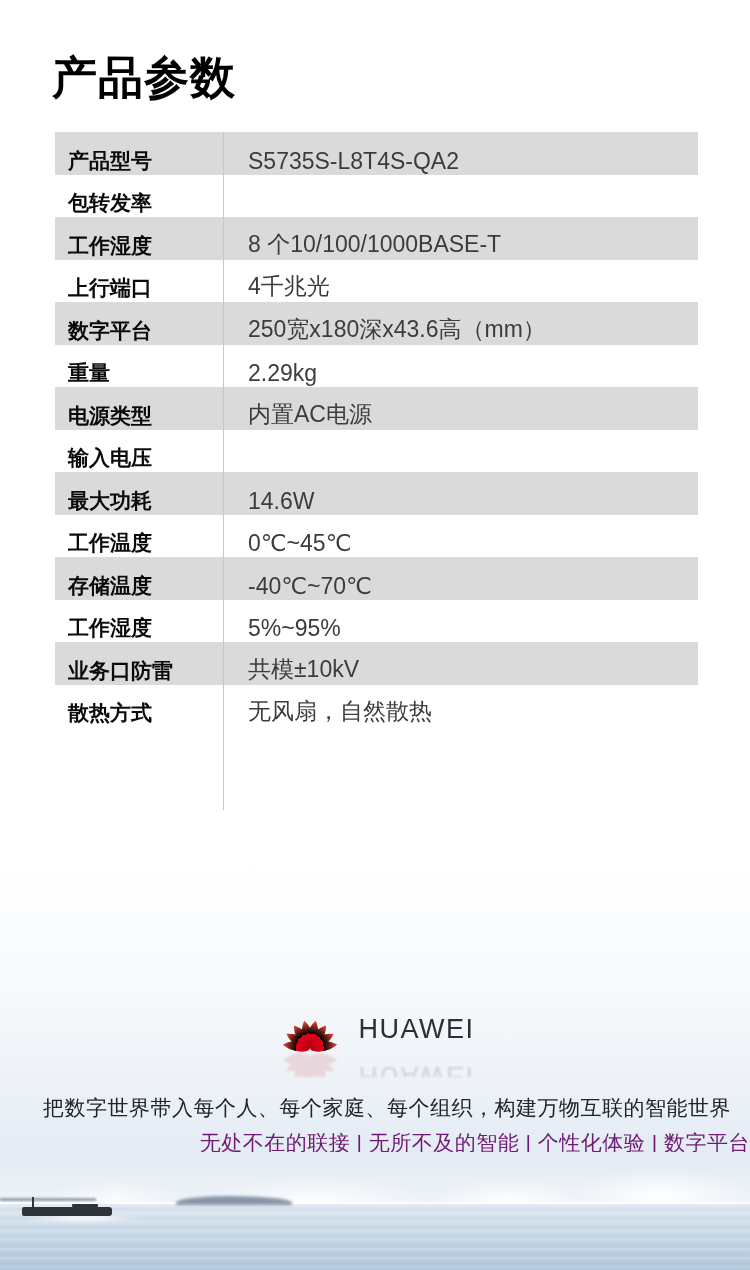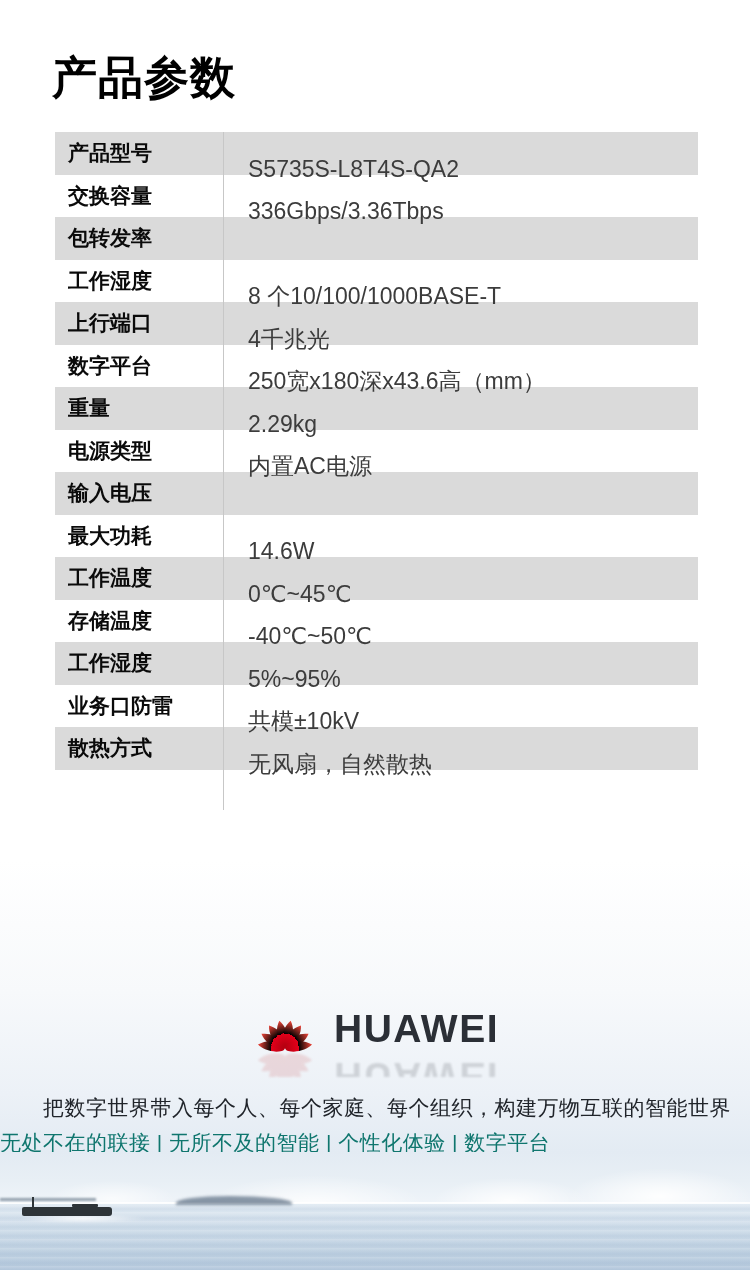--- a/index.html
+++ b/index.html
@@ -7,21 +7,21 @@
     width:750px;height:1270px;position:relative;overflow:hidden;
     background:#ffffff;
     font-family:"Liberation Sans","DejaVu Sans",sans-serif;
   }
   .page-title{
     position:absolute;left:52px;top:48px;
     font-size:45px;font-weight:700;color:#000;letter-spacing:1px;
   }
   
   .spec-table{position:absolute;left:55px;top:132px;width:643px;}
-  .spec-row{display:flex;align-items:center;height:42.5px;}
+  .spec-row{display:flex;align-items:flex-end;height:42.5px;}
   .spec-row:nth-child(odd){background:#dadada;}
   .spec-label{
     width:168px;padding-left:13px;box-sizing:border-box;
     font-weight:700;font-size:21px;color:#0a0a0a;white-space:nowrap;
   }
   .spec-value{
     flex:1;padding-left:25px;font-size:23px;color:#3c3c3c;white-space:nowrap;margin-top:32px;
   }
   .col-divider{
     position:absolute;left:223px;top:132px;width:1px;height:678px;
@@ -77,53 +77,49 @@
     position:absolute;left:18px;top:62px;width:130px;height:9px;
     background:radial-gradient(closest-side, rgba(255,255,255,.95), rgba(255,255,255,0));
     filter:blur(1px);
   }
   
   .brand-row{
     position:absolute;left:0;top:1000px;width:750px;height:52px;
     display:flex;justify-content:center;align-items:center;gap:15px;
   }
   .brand-name{
-    font-size:39px;font-weight:700;letter-spacing:1.5px;color:#2b2f36;
+    font-size:27px;font-weight:400;letter-spacing:1.5px;color:#2b2f36;
     padding-top:6px;
   }
   .brand-reflection{
     position:absolute;left:0;top:1053px;width:750px;height:24px;overflow:hidden;
     opacity:.16;filter:blur(1px);pointer-events:none;
   }
   .brand-reflection .brand-row{top:0;transform:scaleY(-1);}
   
   .tagline-primary{
     position:absolute;left:0;top:1094px;width:750px;text-align:center;
     font-size:21px;color:#20242a;letter-spacing:.5px;margin-left:12px;
   }
   .tagline-secondary{
-    position:absolute;left:0;top:1129px;width:750px;text-align:left;
-    font-size:21px;color:#0f766e;letter-spacing:.5px;
+    position:absolute;left:0;top:1129px;width:750px;text-align:right;
+    font-size:21px;color:#701a75;letter-spacing:.5px;
   }
 </style>
 </head>
 <body>
 
 <div class="page-title">产品参数</div>
 
 <div class="spec-table">
   <div class="spec-row">
     <span class="spec-label">产品型号</span>
     <span class="spec-value">S5735S-L8T4S-QA2</span>
   </div>
   <div class="spec-row">
-    <span class="spec-label">交换容量</span>
-    <span class="spec-value">336Gbps/3.36Tbps</span>
-  </div>
-  <div class="spec-row">
     <span class="spec-label">包转发率</span>
   </div>
   <div class="spec-row">
     <span class="spec-label">工作湿度</span>
     <span class="spec-value">8 个10/100/1000BASE-T</span>
   </div>
   <div class="spec-row">
     <span class="spec-label">上行端口</span>
     <span class="spec-value">4千兆光</span>
   </div>
@@ -145,21 +141,21 @@
   <div class="spec-row">
     <span class="spec-label">最大功耗</span>
     <span class="spec-value">14.6W</span>
   </div>
   <div class="spec-row">
     <span class="spec-label">工作温度</span>
     <span class="spec-value">0℃~45℃</span>
   </div>
   <div class="spec-row">
     <span class="spec-label">存储温度</span>
-    <span class="spec-value">-40℃~50℃</span>
+    <span class="spec-value">-40℃~70℃</span>
   </div>
   <div class="spec-row">
     <span class="spec-label">工作湿度</span>
     <span class="spec-value">5%~95%</span>
   </div>
   <div class="spec-row">
     <span class="spec-label">业务口防雷</span>
     <span class="spec-value">共模±10kV</span>
   </div>
   <div class="spec-row">

